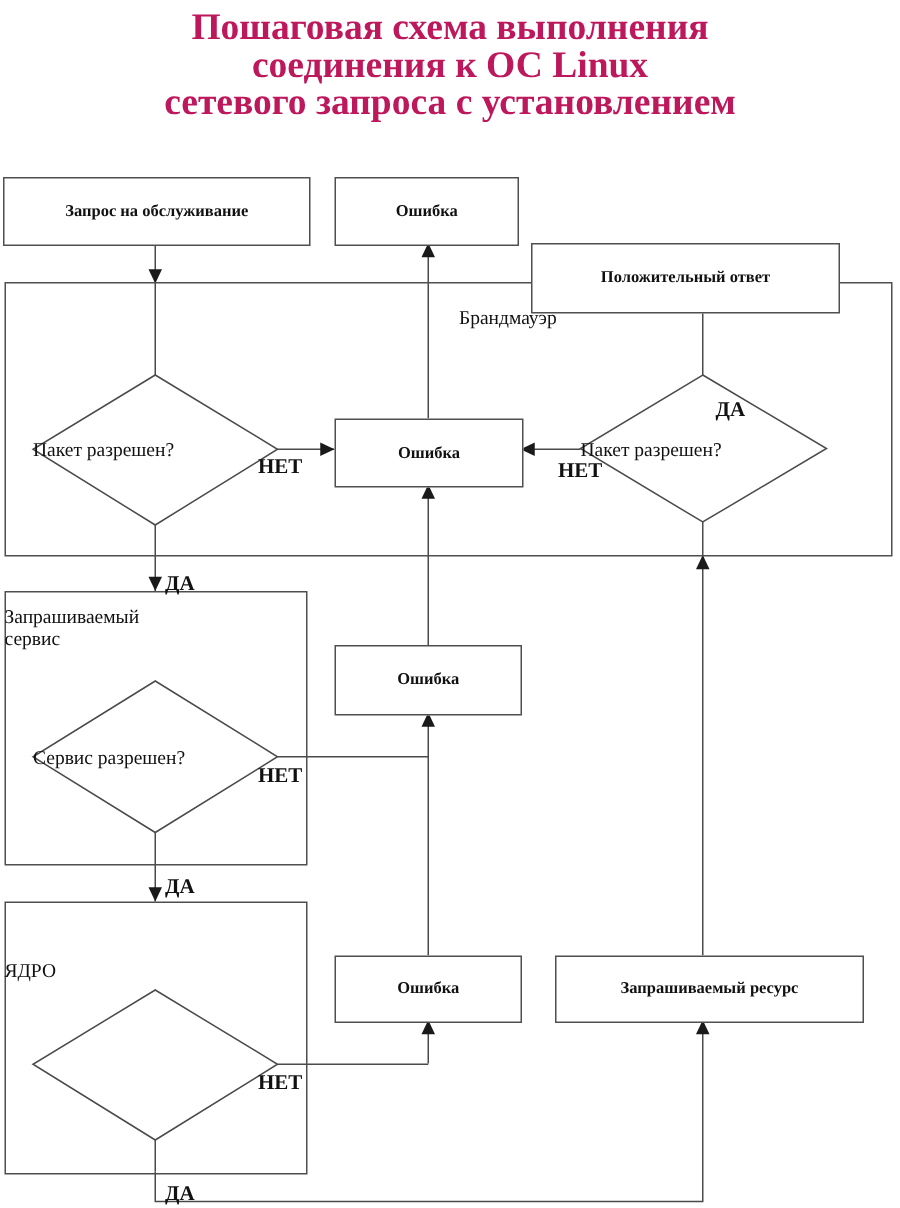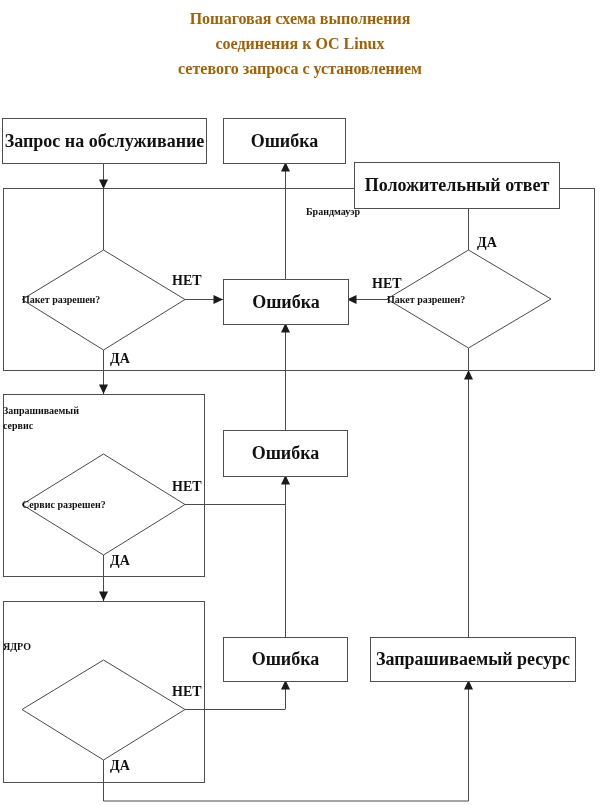--- a/index.html
+++ b/index.html
@@ -1,27 +1,27 @@
 <!DOCTYPE html>
 <html><head>
 <meta charset="utf-8">
 <style>
   html,body{margin:0;padding:0;background:#fff;}
   #canvas{position:relative;width:600px;height:805px;background:#fff;overflow:hidden;
           font-family:"Liberation Serif", "DejaVu Serif", serif;color:#111;}
   #titleblock{position:absolute;left:0;top:6px;width:600px;text-align:center;
-              font-weight:bold;font-size:16px;line-height:25px;color:#a16207;}
+              font-weight:bold;font-size:25px;line-height:25px;color:#be185d;}
   svg{position:absolute;left:0;top:0;}
   .box{position:absolute;border:1px solid #4f4f4f;background:#fff;display:flex;
        align-items:center;justify-content:center;text-align:center;
-       font-weight:bold;font-size:18px;line-height:15px;}
+       font-weight:bold;font-size:11px;line-height:15px;}
   .container{position:absolute;border:1px solid #4f4f4f;background:transparent;}
-  .lbl{position:absolute;font-weight:bold;font-size:10px;line-height:15px;white-space:nowrap;}
+  .lbl{position:absolute;font-weight:normal;font-size:13px;line-height:15px;white-space:nowrap;}
   .lbl.center{text-align:left;white-space:normal;}
-  .edge-lbl{position:absolute;font-weight:bold;font-size:14px;white-space:nowrap;}
+  .edge-lbl{position:absolute;font-weight:bold;font-size:14px;white-space:nowrap;margin-top:31px;}
 </style>
 </head>
 <body>
 
 <div id="canvas">
 
   <div id="titleblock">
     <div>Пошаговая схема выполнения</div>
     <div>соединения к ОС Linux</div>
     <div>сетевого запроса с установлением</div>

